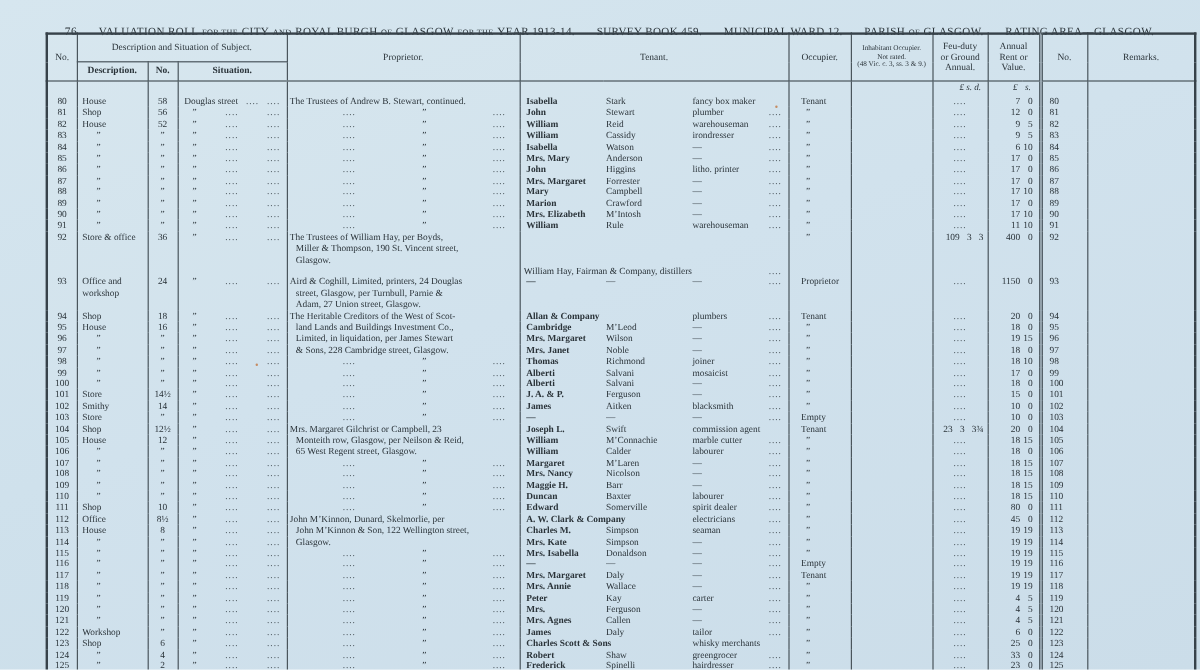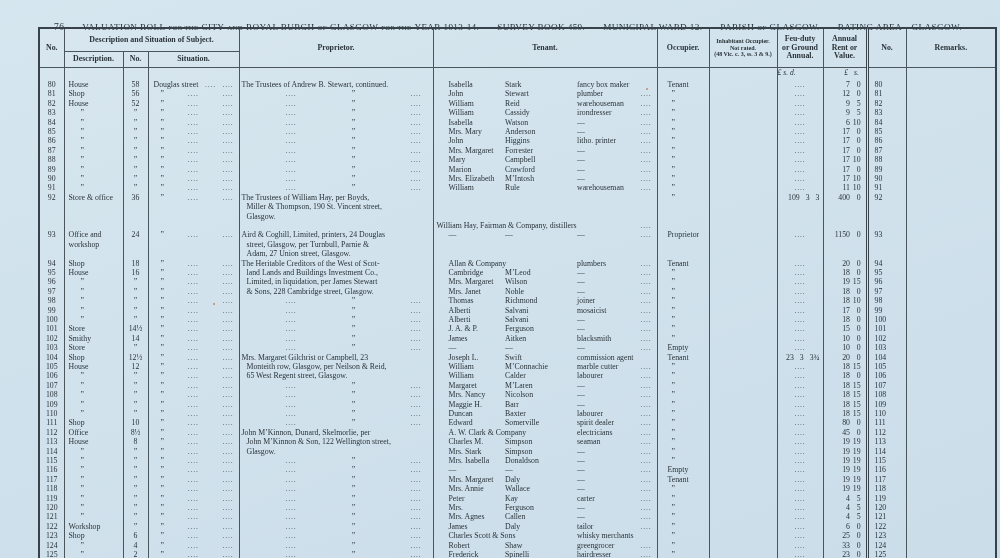--- a/index.html
+++ b/index.html
@@ -26,39 +26,39 @@
     border-collapse:collapse;table-layout:fixed;
     font-size:7.8px;line-height:9.4px;color:var(--ink);
     border:2px solid var(--line-dark);
     border-bottom:3px double var(--line-dark);
     background:rgba(255,255,255,0.05);
   }
   th,td{padding:0;margin:0;vertical-align:top;font-weight:normal;overflow:hidden;}
   .br{border-right:1px solid var(--line);}
   .br2{border-right:3px double var(--line-dark);}
   thead th{border-bottom:1px solid var(--line);text-align:center;vertical-align:middle;font-size:7.9px;line-height:8.8px;padding:1px 2px;}
-  thead tr.h1 th{height:20px;font-weight:bold;}
+  thead tr.h1 th{height:20px;}
   thead tr.h2 th{height:13px;font-weight:bold;}
   th.small{font-size:6px;line-height:6.8px;white-space:pre-line;}
   th.pre{white-space:pre-line;}
   
   .units td{height:12px;font-style:italic;font-size:7.6px;}
-  .c-feu-u{text-align:left;}
+  .c-feu-u{text-align:center;padding-left:17px;}
   .c-rl-u{text-align:right;padding-right:4px;}
   .c-rs-u{padding-left:2px;}
   
   .cen{text-align:center;}
   .c-desc{padding-left:4px;}
   .c-desc.dit{padding-left:16px;}
   .c-sit .flex{padding:0 5px 0 5px;}
   .dit-mark{margin-left:7px;}
   .c-prop{padding-right:2px;}
   .pfx{padding:0 9px 0 46px;}
   .ptx{padding-left:7px;text-indent:-5px;white-space:pre-line;}
-  .c-tf{padding-left:15px;}
+  .c-tf{padding-left:5px;font-weight:bold;}
   .c-ts{padding-left:2px;}
   .c-to .flex{padding:0 5px 0 2px;align-items:center;}
   .c-twide .flex{padding:0 5px 0 3px;margin-top:28px;}
   .c-occ{padding-left:10px;}
   .c-occ.dit2{padding-left:14px;}
   .c-feu{text-align:center;}
   .feux{display:flex;justify-content:flex-end;gap:6px;padding-right:3px;}
   .c-rl{text-align:right;padding-right:2px;}
   .c-rs{text-align:right;padding-right:5px;}
   .c-nor{padding-left:6px;}
@@ -1247,21 +1247,21 @@
         <td class="c-nol br cen">114</td>
         <td class="c-desc br dit">”</td>
         <td class="c-sno br cen">”</td>
         <td class="c-sit br">
           <div class="flex">
             <span class="dit-mark">”</span>
             <span class="dots">....</span>
             <span class="dots">....</span>
           </div>
         </td>
-        <td class="c-tf">Mrs. Stark</td>
+        <td class="c-tf">Mrs. Kate</td>
         <td class="c-ts">Simpson</td>
         <td class="c-to br">
           <div class="flex">
             <span>—</span>
             <span class="dots">....</span>
           </div>
         </td>
         <td class="c-occ br dit2">”</td>
         <td class="c-inh br"></td>
         <td class="c-feu br"><span class="dots">....</span></td>

